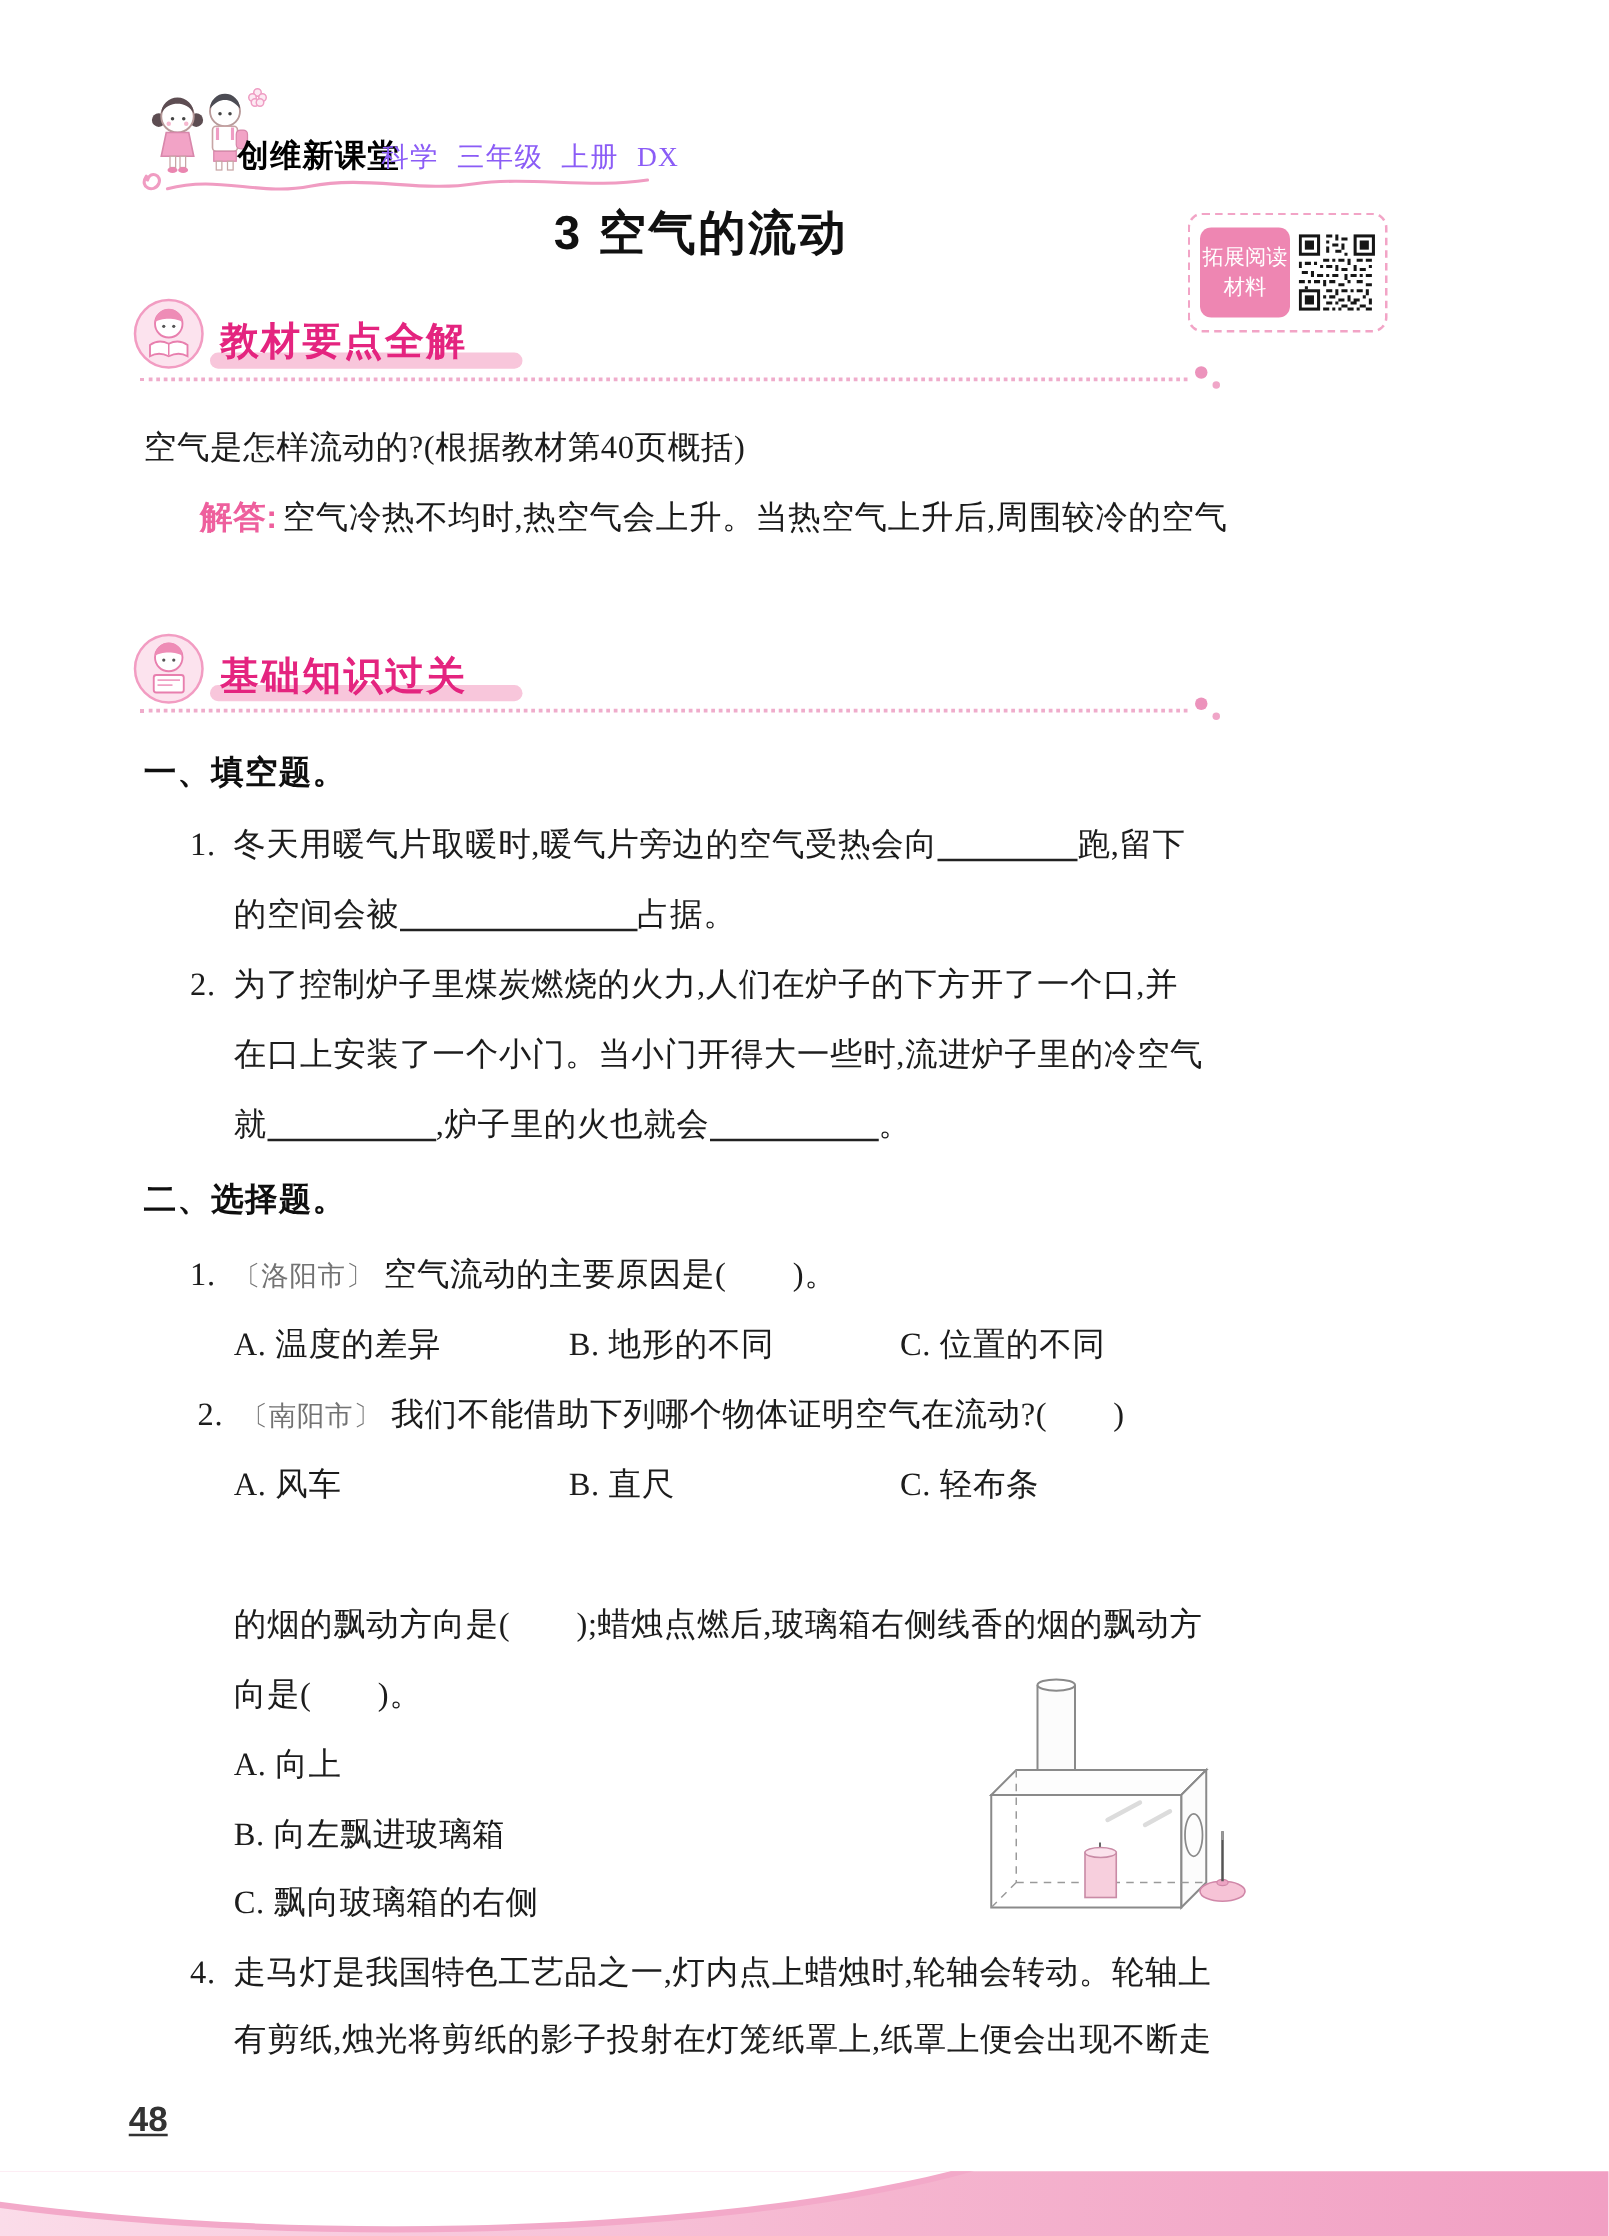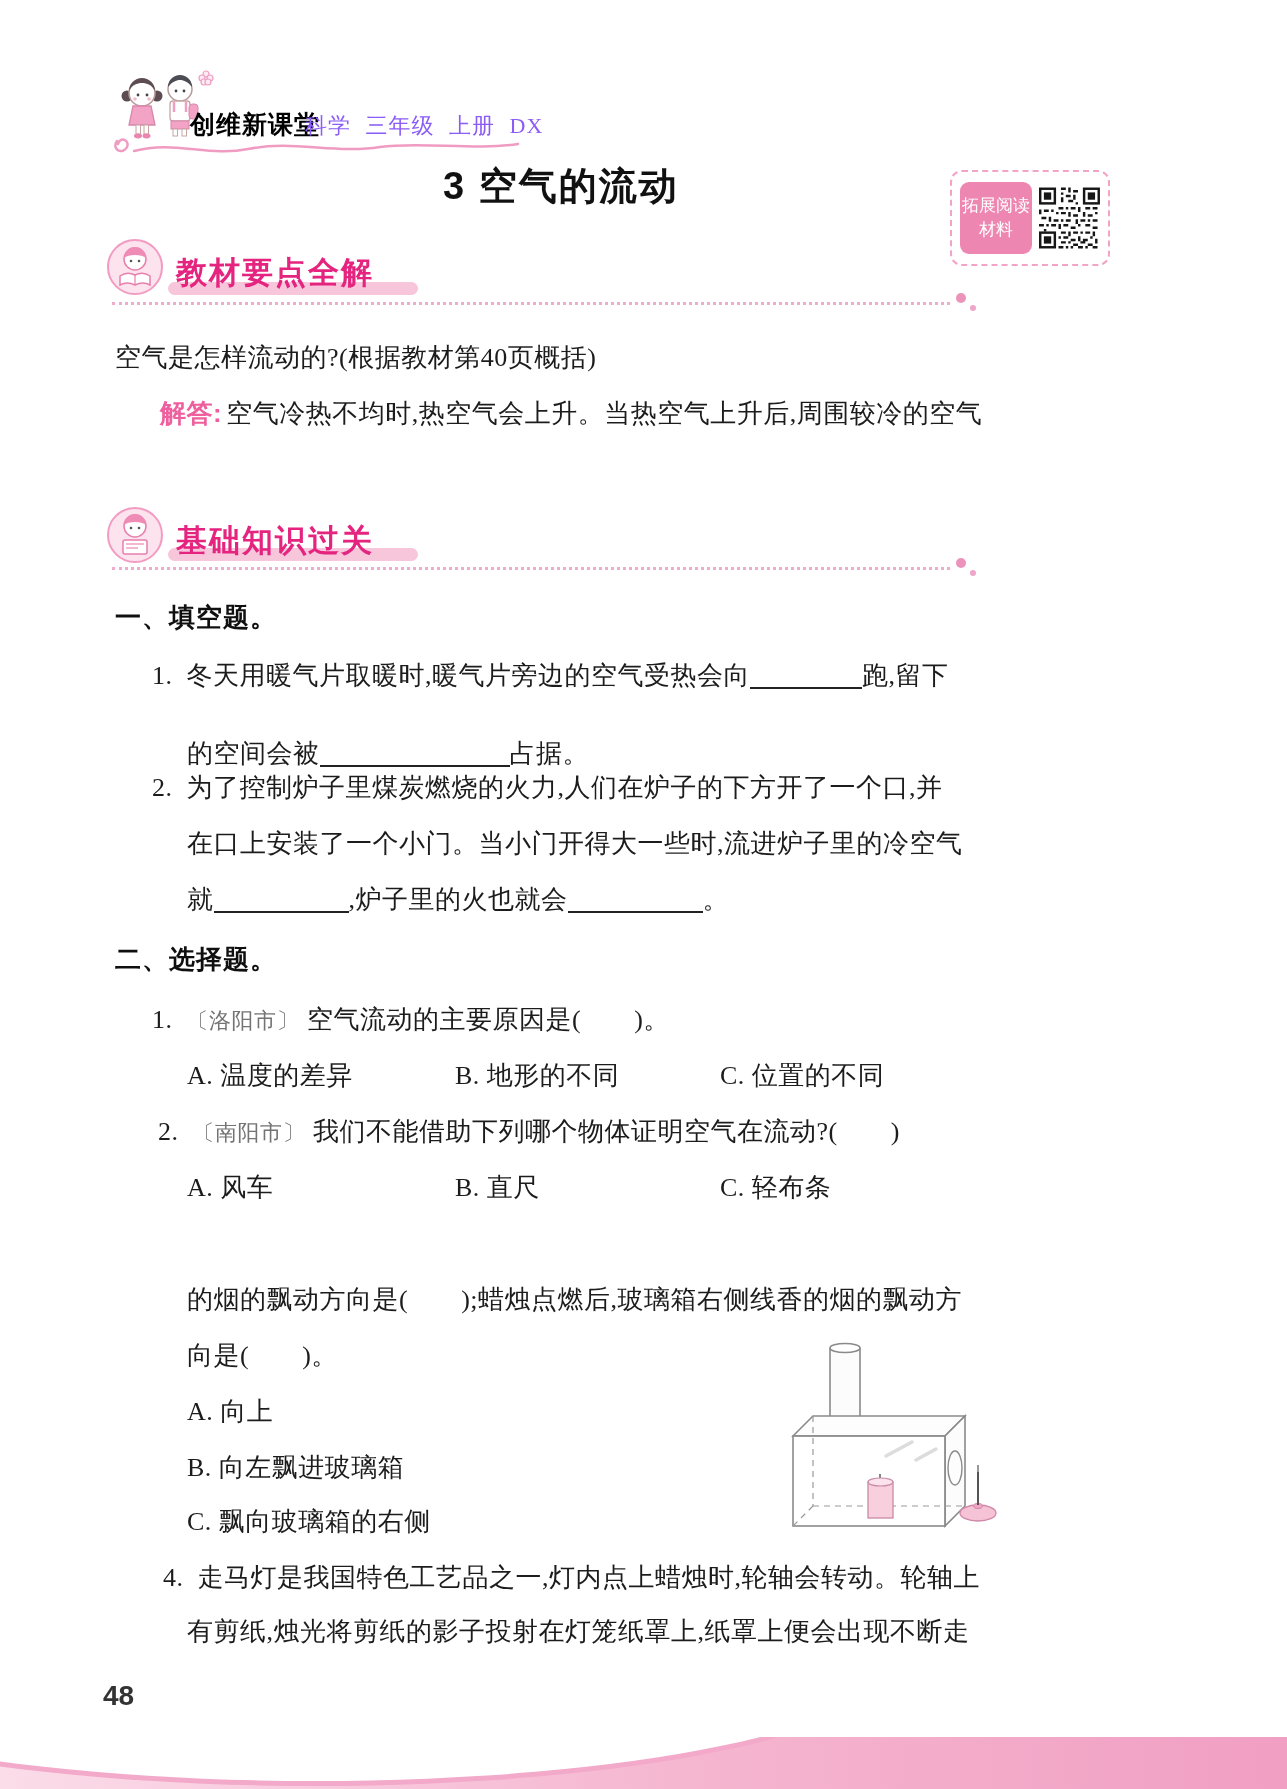--- a/index.html
+++ b/index.html
@@ -23,21 +23,21 @@
              font-family:"Liberation Sans","DejaVu Sans",sans-serif;}
   .swoosh{position:absolute;height:13px;background:#f8c6db;border-radius:7px;z-index:1;}
   .dotline{position:absolute;height:0;border-top:3px dotted #efaccb;z-index:0;}
   .dot-big{position:absolute;width:10px;height:10px;border-radius:50%;background:#ec93bc;}
   .dot-small{position:absolute;width:6px;height:6px;border-radius:50%;background:#f0a6c8;}
   .pink-label{color:#ee5f9d;font-weight:bold;font-family:"Liberation Sans",sans-serif;margin-right:4px;}
   .tag{color:#737373;font-size:22px;margin-right:8px;}
   .heading{position:absolute;font-size:26px;font-weight:bold;color:#0f0f0f;letter-spacing:1px;
            font-family:"Liberation Sans","DejaVu Sans",sans-serif;white-space:nowrap;}
   .page-num{position:absolute;left:103px;top:1680px;font-size:28px;color:#333;
-            font-family:"Liberation Sans",sans-serif;font-weight:bold;}
+            font-family:"Liberation Sans",sans-serif;font-weight:bold;text-decoration:underline;}
   .bottom-band{position:absolute;left:0;top:1737px;width:1287px;height:52px;overflow:hidden;
                background:linear-gradient(90deg,#fbdce9 0%,#f5b5cf 55%,#f19fc3 100%);}
   .band-line{position:absolute;left:-260px;top:-191px;width:1150px;height:240px;background:#f3a9c9;border-radius:50%;}
   .band-white{position:absolute;left:-260px;top:-196px;width:1150px;height:240px;background:#fff;border-radius:50%;}
 </style>
 </head>
 <body>
 
 <div class="page">
 
@@ -143,21 +143,21 @@
   <div class="swoosh" style="left:168px;top:548px;width:250px;"></div>
   <div class="dotline" style="left:112px;top:567px;width:838px;"></div>
   <div class="dot-big" style="left:956px;top:558px;"></div>
   <div class="dot-small" style="left:970px;top:570px;"></div>
 
   <div class="heading" style="left:115px;top:600px;">一、填空题。</div>
 
   <div class="line" style="left:152px;top:658px;">
     <span class="num">1.</span><span>冬天用暖气片取暖时,暖气片旁边的空气受热会向</span><span class="blank w112"></span><span>跑,留下</span>
   </div>
-  <div class="line" style="left:187px;top:714px;margin-top:22px;">
+  <div class="line" style="left:187px;top:714px;">
     <span>的空间会被</span><span class="blank w190"></span><span>占据。</span>
   </div>
 
   <div class="line" style="left:152px;top:770px;">
     <span class="num">2.</span><span>为了控制炉子里煤炭燃烧的火力,人们在炉子的下方开了一个口,并</span>
   </div>
   <div class="line" style="left:187px;top:826px;">在口上安装了一个小门。当小门开得大一些时,流进炉子里的冷空气</div>
   <div class="line" style="left:187px;top:882px;">
     <span>就</span><span class="blank w135"></span><span>,炉子里的火也就会</span><span class="blank w135"></span><span>。</span>
   </div>
@@ -205,21 +205,21 @@
     <ellipse cx="112.5" cy="146" rx="12.5" ry="4" fill="#fbe2ec" stroke="#c98ba6" stroke-width="1.2"></ellipse>
 
     <ellipse cx="187" cy="132" rx="7" ry="17" fill="#fdfdfd" stroke="#8a8a8a" stroke-width="1.4"></ellipse>
 
     <ellipse cx="210" cy="177" rx="18" ry="8" fill="#f6c3d6" stroke="#d087a8" stroke-width="1.3"></ellipse>
     <ellipse cx="210" cy="170" rx="4.5" ry="2.5" fill="#eea5c4" stroke="#d087a8" stroke-width="1"></ellipse>
     <line x1="210" y1="129" x2="210" y2="169" stroke="#555" stroke-width="2"></line>
     <line x1="210" y1="129" x2="210" y2="136" stroke="#999" stroke-width="2"></line>
   </svg>
 
-  <div class="line" style="left:163px;top:1560px;">
+  <div class="line" style="left:152px;top:1560px;">
     <span class="num">4.</span><span>走马灯是我国特色工艺品之一,灯内点上蜡烛时,轮轴会转动。轮轴上</span>
   </div>
   <div class="line" style="left:187px;top:1614px;">有剪纸,烛光将剪纸的影子投射在灯笼纸罩上,纸罩上便会出现不断走</div>
 
   <div class="page-num">48</div>
   <div class="bottom-band">
     <div class="band-line"></div>
     <div class="band-white"></div>
   </div>
 

